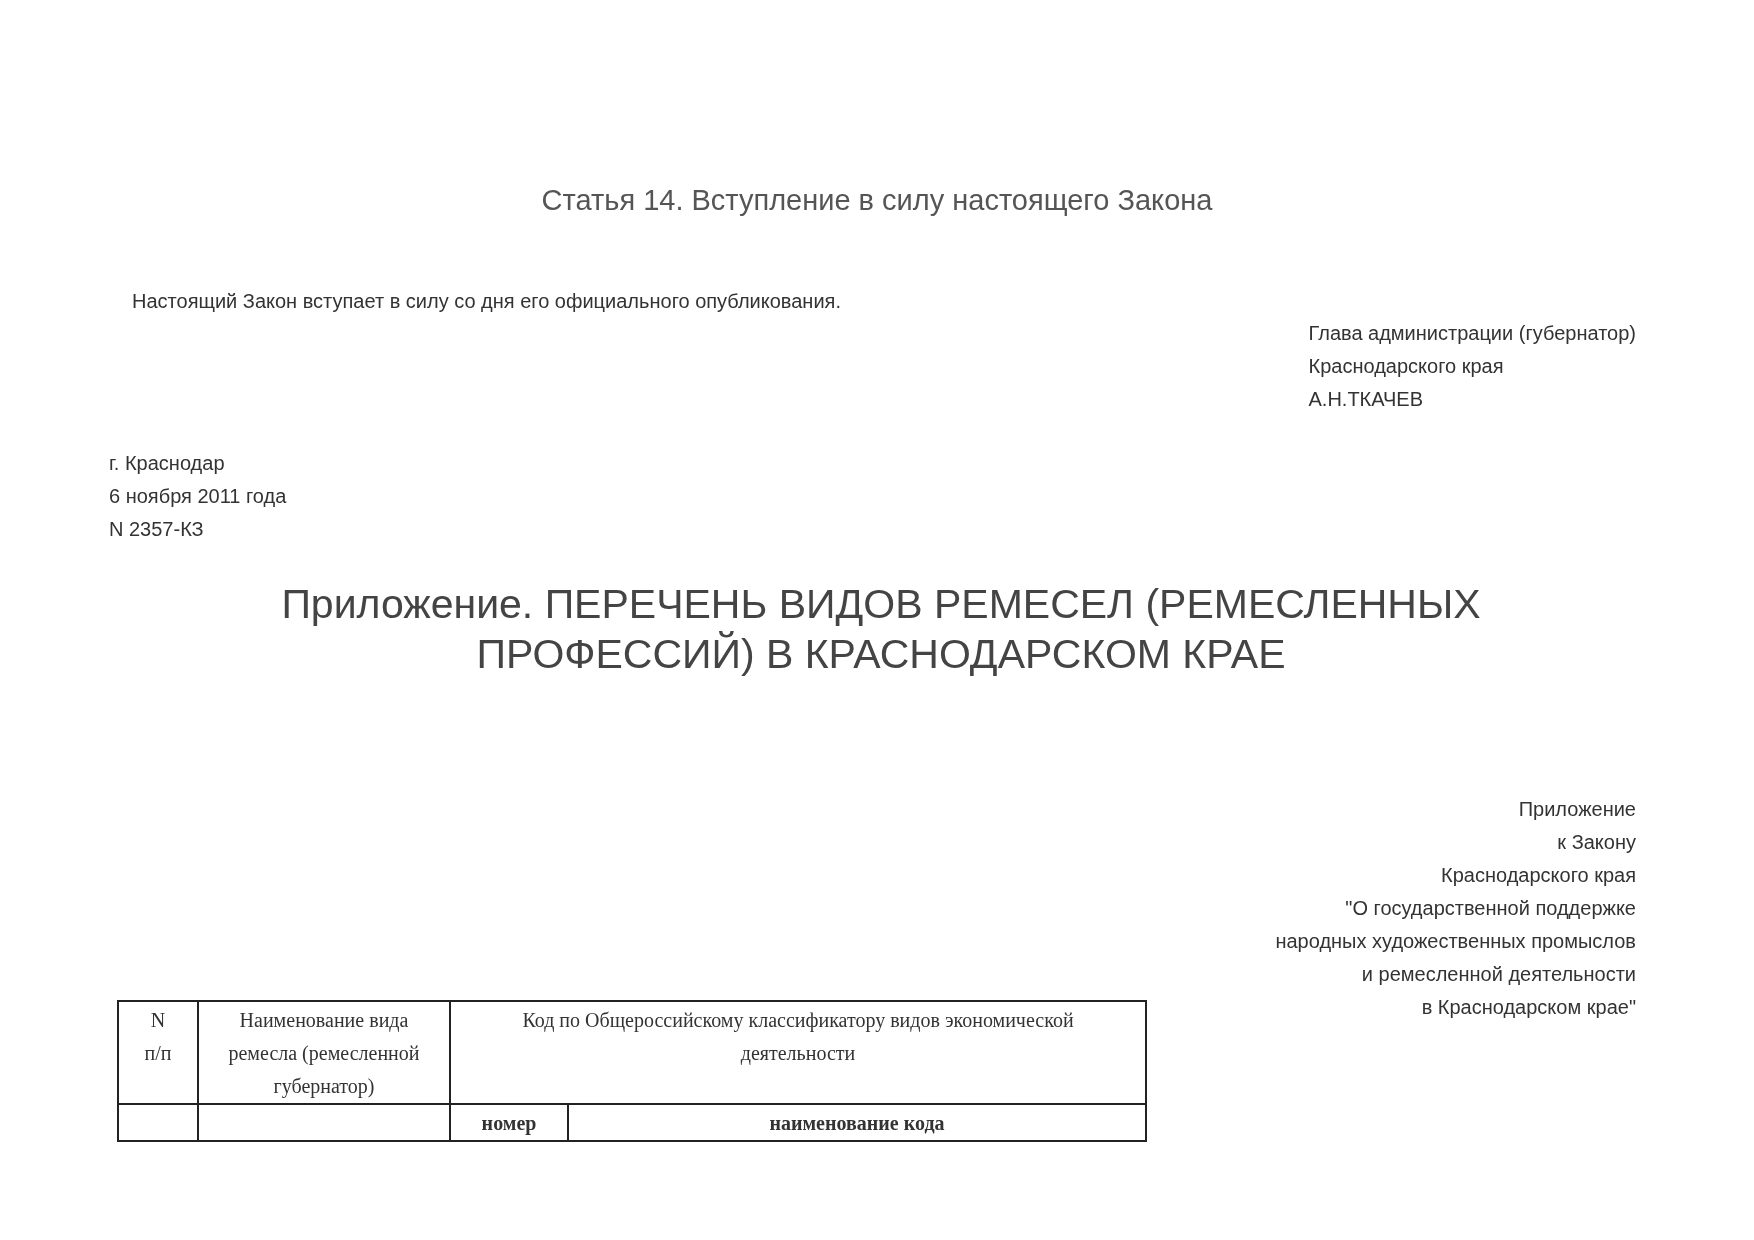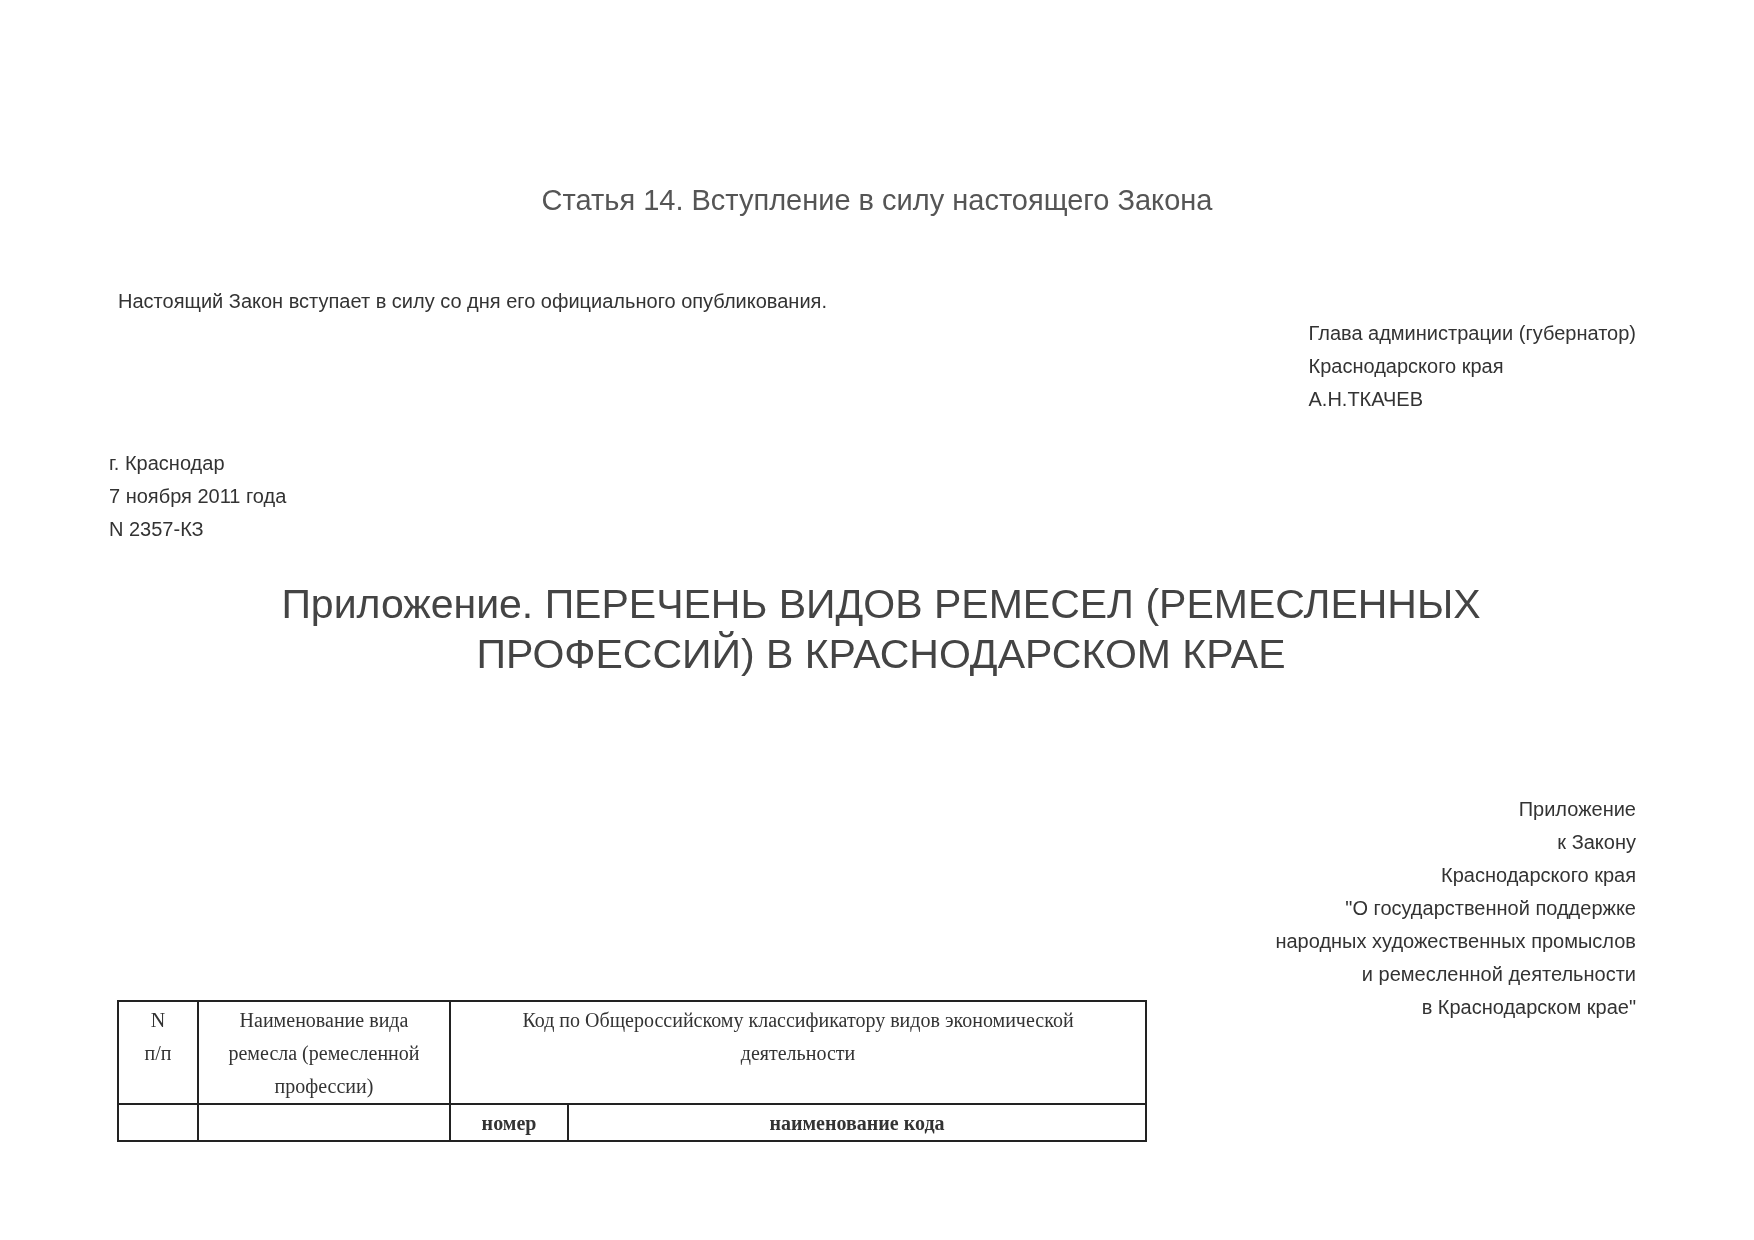--- a/index.html
+++ b/index.html
@@ -2,21 +2,21 @@
 <html><head>
 <meta charset="utf-8">
 <style>
   html, body { margin: 0; padding: 0; background: #ffffff; }
   body { width: 1754px; height: 1240px; position: relative; overflow: hidden;
          font-family: "Liberation Sans", sans-serif; color: #333333; }
   .abs { position: absolute; }
   .h1 { left: 0; width: 1754px; top: 174px; text-align: center;
         font-size: 29px; color: #555555; line-height: 52px; }
   .p { font-size: 20px; line-height: 33px; color: #333333; }
-  .intro { left: 118px; top: 285px; }
+  .intro { left: 132px; top: 285px; }
   .sign { right: 118px; top: 317px; text-align: left; }
   .place { left: 109px; top: 447px; }
   .h2 { left: 4px; width: 1754px; top: 579px; text-align: center;
         font-size: 41px; line-height: 50px; color: #444444; }
   .annex { right: 118px; top: 773px; text-align: right; margin-top: 20px; }
   table.grid { position: absolute; left: 117px; top: 1000px; border-collapse: collapse;
                font-family: "Liberation Serif", serif; font-size: 20px; color: #333333; }
   table.grid td { border: 2px solid #222222; text-align: center; vertical-align: top;
                   line-height: 33px; padding: 2px 6px 0 6px; }
   .c1 { width: 66px; } .c2 { width: 238px; } .c3 { width: 104px; } .c4 { width: 564px; }
@@ -31,21 +31,21 @@
 <div class="abs p intro">Настоящий Закон вступает в силу со дня его официального опубликования.</div>
 
 <div class="abs p sign">
   <span class="line">Глава администрации (губернатор)</span>
   <span class="line">Краснодарского края</span>
   <span class="line">А.Н.ТКАЧЕВ</span>
 </div>
 
 <div class="abs p place">
   <span class="line">г. Краснодар</span>
-  <span class="line">7 ноября 2011 года</span>
+  <span class="line">6 ноября 2011 года</span>
   <span class="line">N 2357-КЗ</span>
 </div>
 
 <div class="abs h2">
   <span class="line">Приложение. ПЕРЕЧЕНЬ ВИДОВ РЕМЕСЕЛ (РЕМЕСЛЕННЫХ</span>
   <span class="line">ПРОФЕССИЙ) В КРАСНОДАРСКОМ КРАЕ</span>
 </div>
 
 <div class="abs p annex">
   <span class="line">Приложение</span>
@@ -60,21 +60,21 @@
 <table class="grid">
   <tbody>
       <tr class="r1">
     <td class="c1">
       <span class="line">N</span>
       <span class="line">п/п</span>
     </td>
     <td class="c2">
       <span class="line">Наименование вида</span>
       <span class="line">ремесла (ремесленной</span>
-      <span class="line">профессии)</span>
+      <span class="line">губернатор)</span>
     </td>
     <td colspan="2">
       <span class="line">Код по Общероссийскому классификатору видов экономической</span>
       <span class="line">деятельности</span>
     </td>
   </tr>
   <tr class="r2">
     <td class="c1"></td>
     <td class="c2"></td>
     <td class="c3">номер</td>

